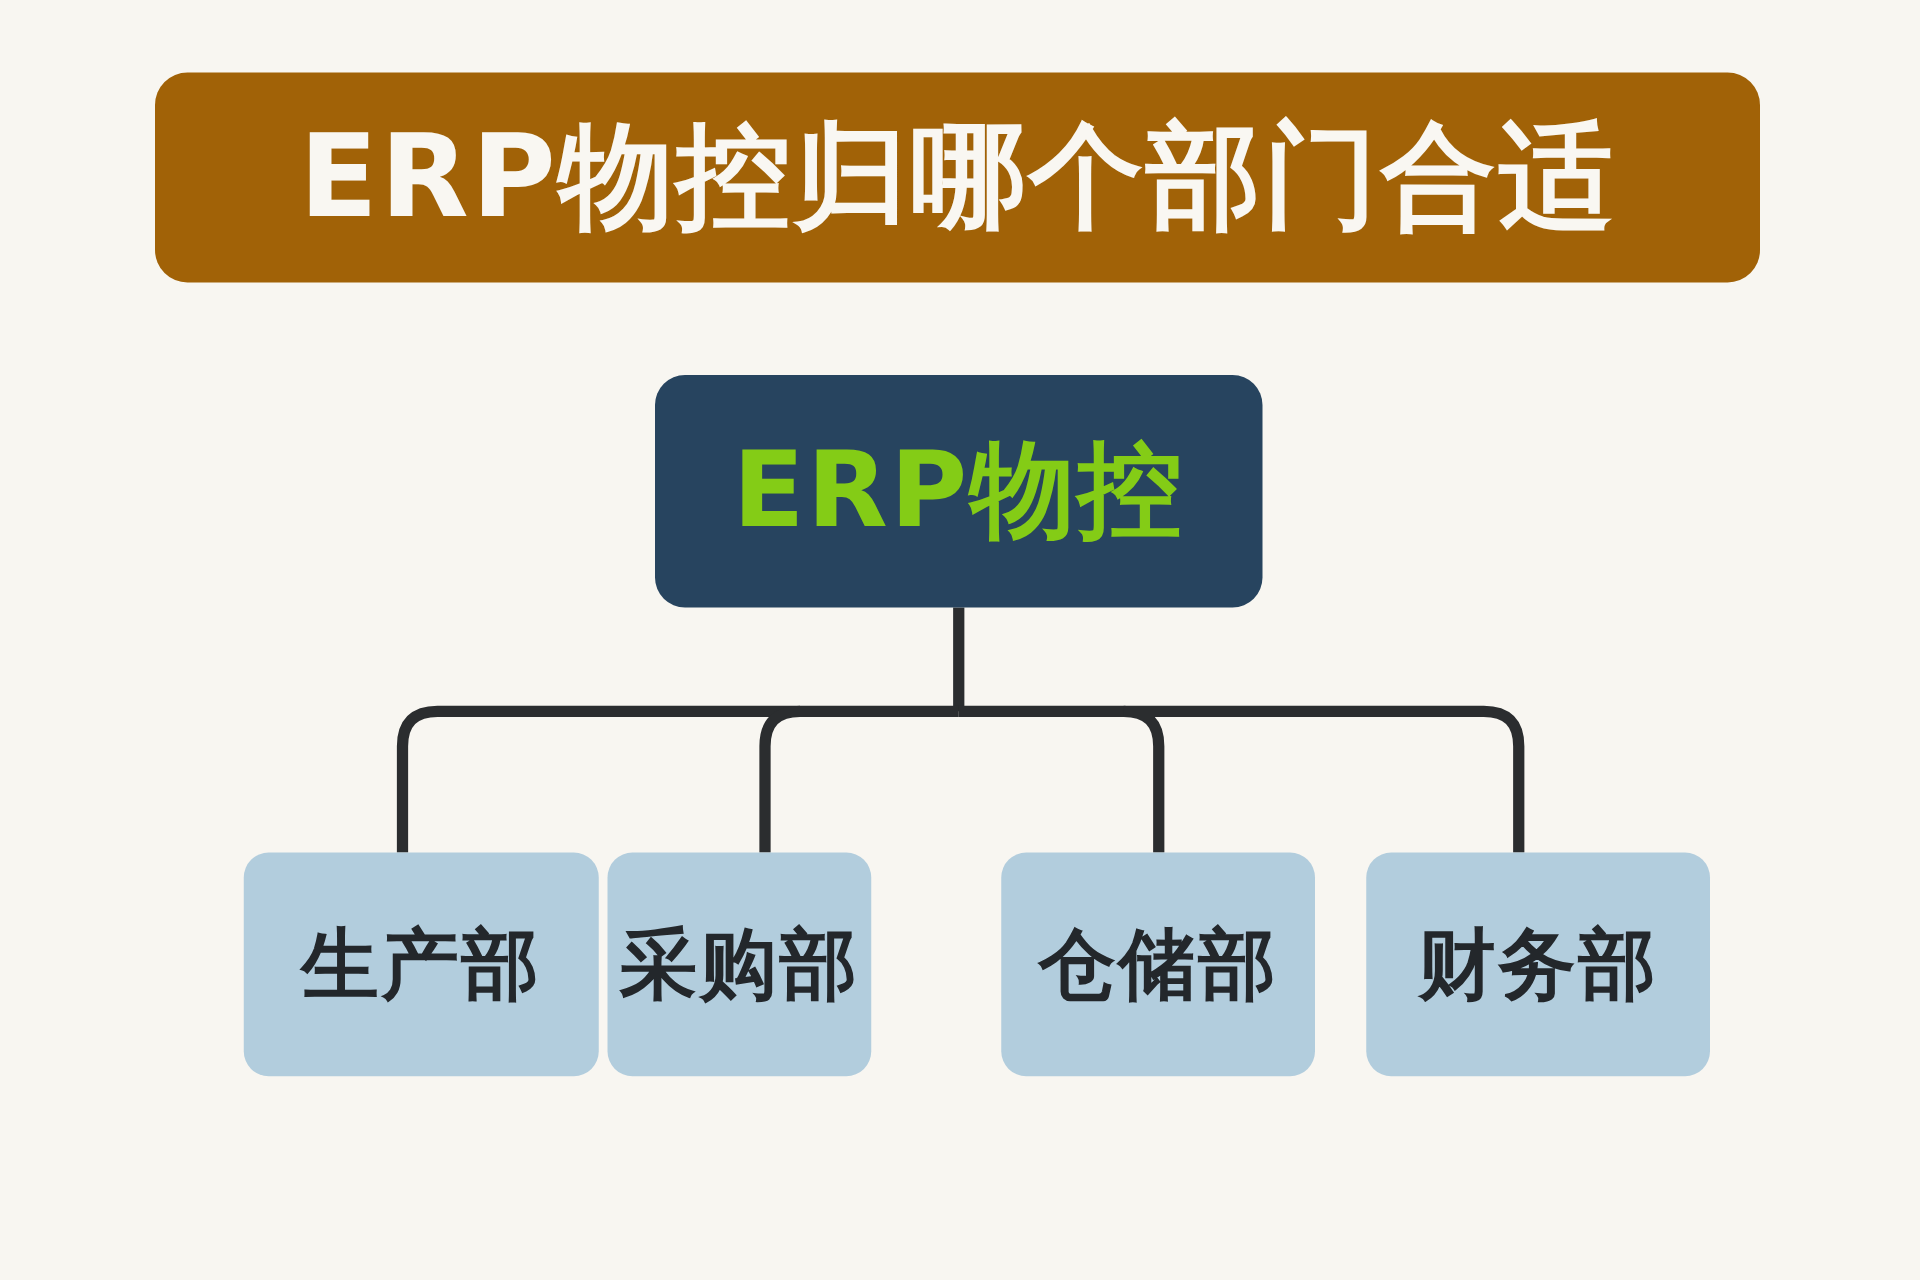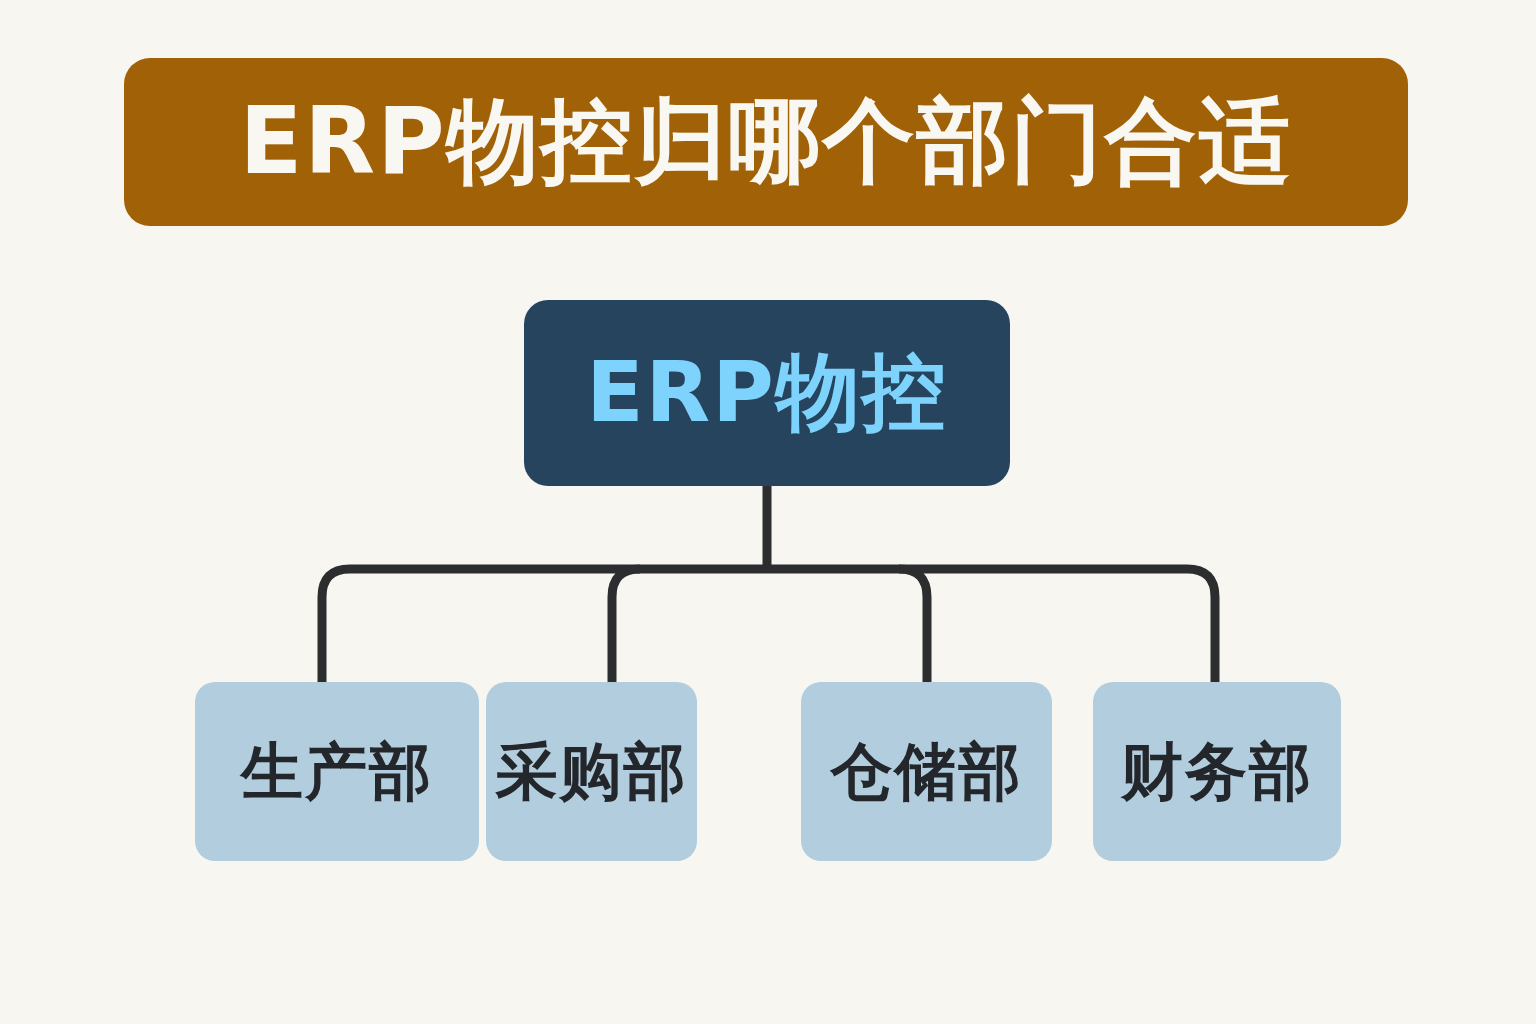--- a/index.html
+++ b/index.html
@@ -14,32 +14,32 @@
     display: flex; align-items: center; justify-content: center;
   }
   .title-text {
     color: #f9f7f2; font-size: 92px; font-weight: bold; letter-spacing: 2px;
   }
   .root-box {
     position: absolute; left: 524px; top: 300px; width: 486px; height: 186px;
     background: #27445f; border-radius: 24px;
     display: flex; align-items: center; justify-content: center;
   }
-  .root-text { color: #7dd3fc; font-size: 84px; font-weight: bold; letter-spacing: 2px; }
+  .root-text { color: #84cc16; font-size: 84px; font-weight: bold; letter-spacing: 2px; }
   .connectors { position: absolute; left: 0; top: 0; width: 1536px; height: 1024px; pointer-events: none; }
   .child-box {
     position: absolute; top: 682px; height: 179px;
     background: #b2cddd; border-radius: 20px;
     display: flex; align-items: center; justify-content: center;
   }
   .child-text { color: #23272b; font-size: 62px; font-weight: bold; letter-spacing: 2px; }
   #c0 { left: 195px; width: 284px; }
   #c1 { left: 486px; width: 211px; }
   #c2 { left: 801px; width: 251px; }
-  #c3 { left: 1093px; width: 248px; }
+  #c3 { left: 1093px; width: 275px; }
 </style>
 </head>
 <body>
 
 <div class="title-banner">
   <span class="title-text">ERP物控归哪个部门合适</span>
 </div>
 
 <svg class="connectors" viewBox="0 0 1536 1024">
   <g fill="none" stroke="#2b2d2f" stroke-width="9" stroke-linejoin="round" stroke-linecap="butt">

